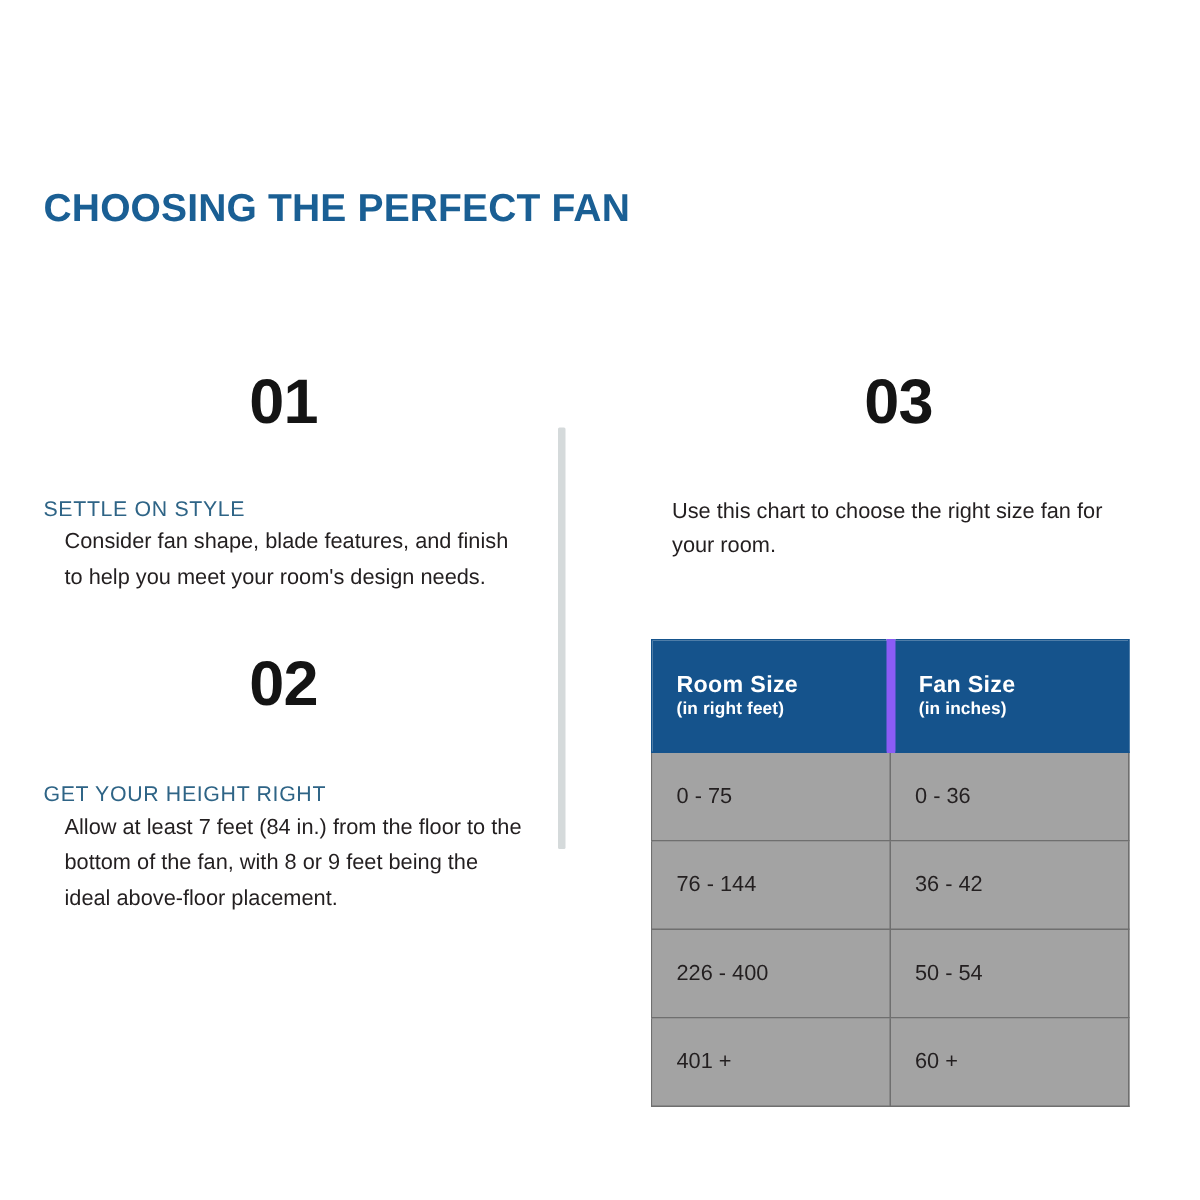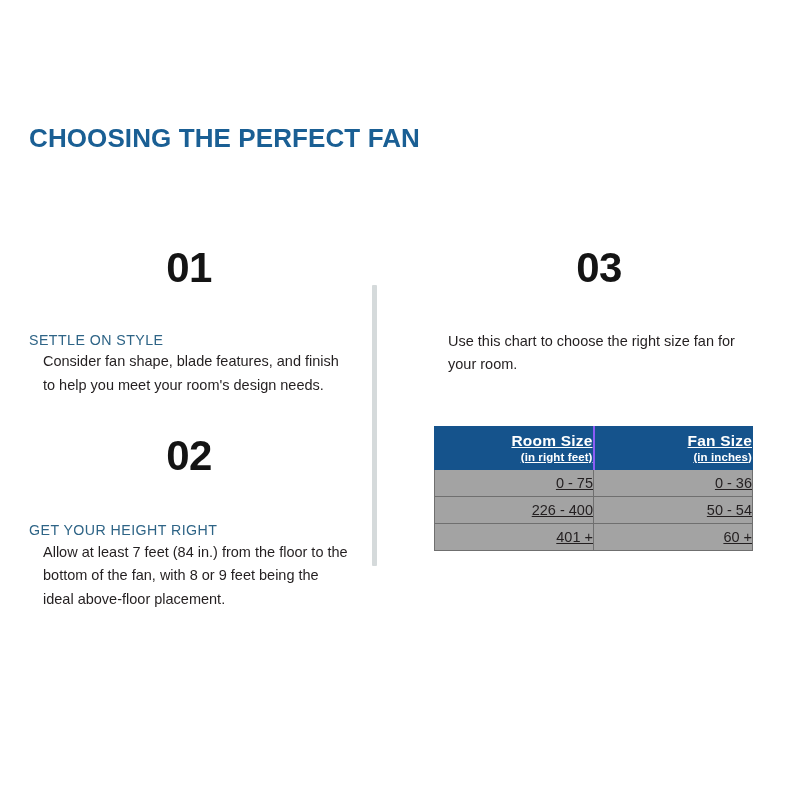--- a/index.html
+++ b/index.html
@@ -108,33 +108,32 @@
     position: absolute;
     left: 434px;
     top: 426px;
     width: 319px;
     border-collapse: collapse;
     table-layout: fixed;
   }
   .size-table th,
   .size-table td {
     width: 50%;
-    text-align: right;
-    padding: 0;
-    text-decoration: underline;
+    text-align: left;
+    padding: 16px;
   }
   .size-table thead th {
     background: #15538c;
     color: #ffffff;
     height: 42px;
     vertical-align: middle;
     border: 1px solid #15538c;
   }
   .size-table thead th + th {
-    border-left: 2px solid #8b5cf6;
+    border-left: 6px solid #8b5cf6;
   }
   .th-main {
     display: block;
     font-size: 15.5px;
     font-weight: bold;
     line-height: 1.15;
     letter-spacing: 0.2px;
   }
   .th-sub {
     display: block;
@@ -209,20 +208,24 @@
           <span class="th-sub">(in inches)</span>
         </th>
       </tr>
     </thead>
     <tbody>
       <tr>
         <td>0 - 75</td>
         <td>0 - 36</td>
       </tr>
       <tr>
+        <td>76 - 144</td>
+        <td>36 - 42</td>
+      </tr>
+      <tr>
         <td>226 - 400</td>
         <td>50 - 54</td>
       </tr>
       <tr>
         <td>401 +</td>
         <td>60 +</td>
       </tr>
     </tbody>
   </table>
 

